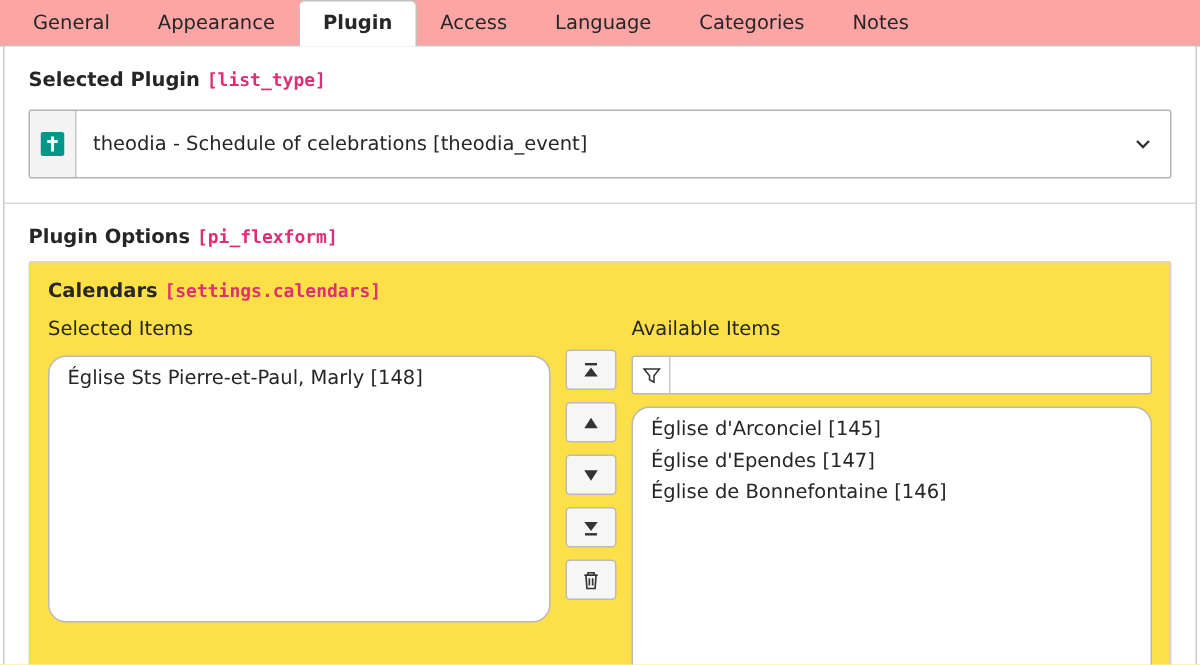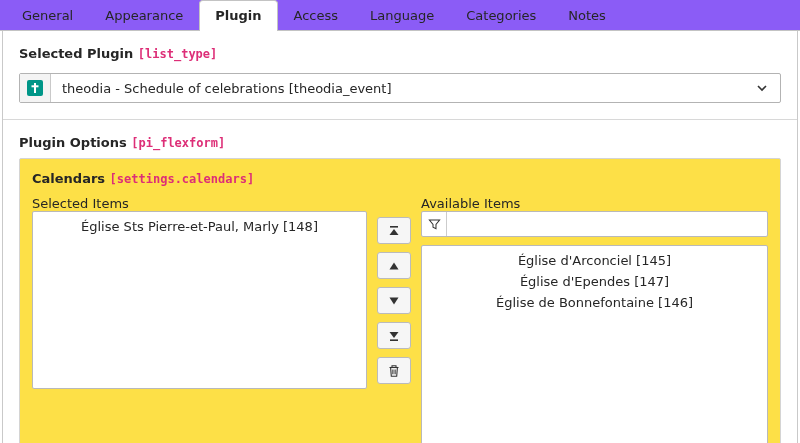--- a/index.html
+++ b/index.html
@@ -7,21 +7,21 @@
   body {
     width:800px; height:443px; overflow:hidden;
     background:#fff; color:#262626;
     font-family:"DejaVu Sans","Liberation Sans",sans-serif;
     font-size:13px;
   }
   
   .tabbar {
     display:flex; align-items:flex-end;
     height:31px; padding-left:6px;
-    background:#8b5cf6;
+    background:#fca5a5;
     border-bottom:1px solid #c3c3c3;
   }
   .tab {
     padding:7px 15px 8px;
     border:1px solid transparent; border-bottom:none;
     border-radius:4px 4px 0 0;
     margin-bottom:-1px;
     cursor:pointer; white-space:nowrap;
   }
   .tab.active {
@@ -36,46 +36,46 @@
   }
   .section { padding:15px 16px 16px; }
   .section + .section { border-top:1px solid #d8d8d8; }
   .heading { font-weight:bold; font-size:13px; margin-bottom:12px; }
   .fieldkey {
     font-family:"DejaVu Sans Mono","Liberation Mono",monospace;
     font-size:12px; font-weight:bold; color:#dd2e77;text-align:right;
   }
   
   .selgroup {
-    display:flex; height:30px;
+    display:flex; height:46px;
     border:1px solid #b3b3b3; border-radius:2px;
     background:#fff; cursor:pointer;
   }
   .selgroup .iconbox {
     width:31px; background:#f4f4f4;
     border-right:1px solid #c9c9c9;
     display:flex; align-items:center; justify-content:center;
   }
   .selgroup .selvalue {
     flex:1; display:flex; align-items:center; justify-content:space-between;
     padding:0 11px;
   }
   
   .fieldset {
     border:1px solid #d4d4d4; border-radius:2px;
     background:#fde047; padding:12px 12px 14px;
     margin-top:8px;
   }
   .duallist { display:flex; gap:10px; margin-top:10px; }
-  .col-label { margin-bottom:0; }
+  .col-label { margin-bottom:10px; }
   .col-left { width:335px; }
   .col-right { flex:1; }
   .listbox {
-    border:1px solid #b9b9b9; border-radius:2px;
-    background:#fff; overflow:auto; padding:4px 0;text-align:center;
+    border:1px solid #b9b9b9; border-radius:12px;
+    background:#fff; overflow:auto; padding:4px 0;
   }
   .listbox.h-left { height:178px; }
   .listbox.h-right { height:224px; }
   .list-item { padding:3px 12px; cursor:pointer; white-space:nowrap; }
   .btn-col {
     width:34px; display:flex; flex-direction:column; gap:8px;
     padding-top:21px;
   }
   .sbtn {
     width:34px; height:27px;

